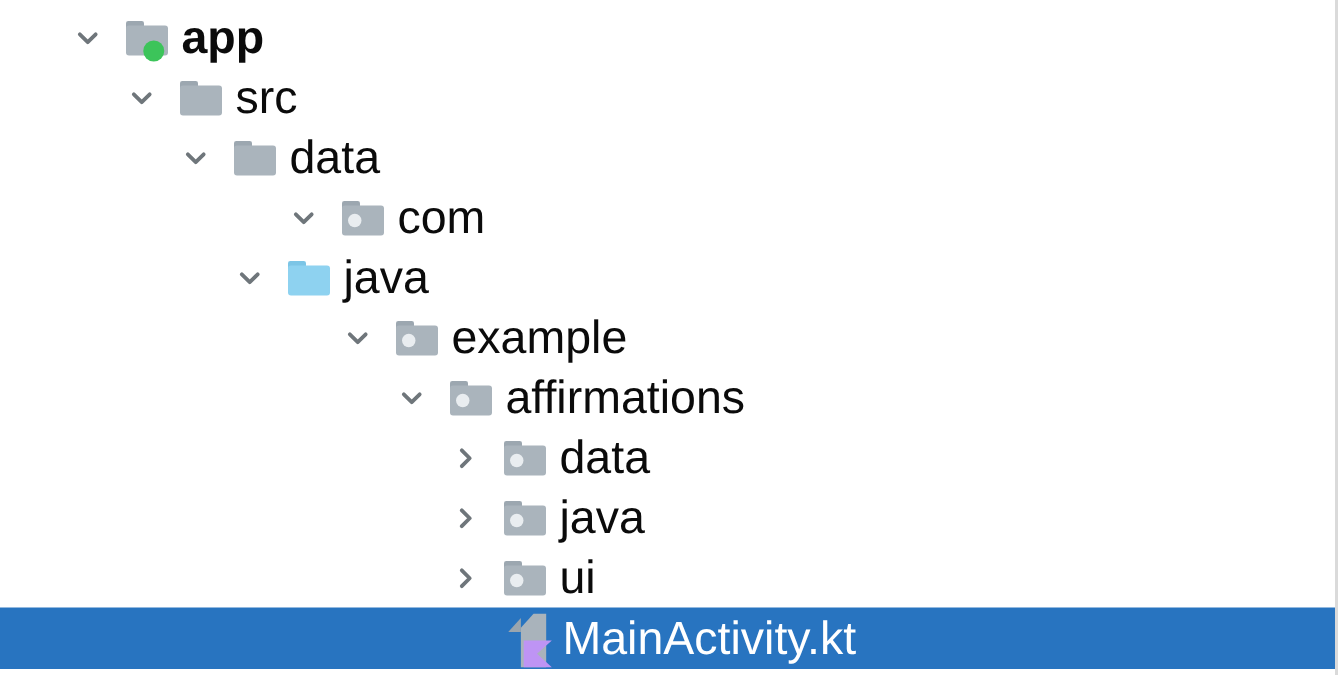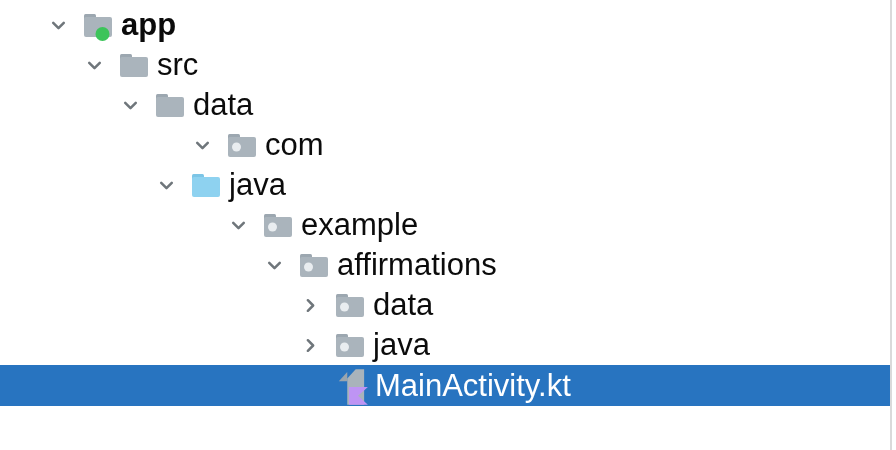--- a/index.html
+++ b/index.html
@@ -180,20 +180,35 @@
       <span class="ficon">
         <svg width="28" height="28" viewBox="0 0 28 28">
           <rect x="0" y="3" width="12" height="7" rx="1.5" fill="#9CA7B0"></rect>
           <rect x="0" y="6" width="28" height="20" rx="2" fill="#AAB4BC"></rect>
           <circle cx="8.5" cy="16" r="4.5" fill="#E9EDF0"></circle>
         </svg>
       </span>
       <span class="label">java</span>
     </div>
 
+    <div class="row lvl7">
+      <span class="chev">
+        <svg width="19" height="19" viewBox="0 0 18 18">
+            <path d="M6.5 4 L11.5 9 L6.5 14" fill="none" stroke="#6F767B" stroke-width="2.4" stroke-linecap="round" stroke-linejoin="round"></path>
+          </svg>
+      </span>
+      <span class="ficon">
+        <svg width="28" height="28" viewBox="0 0 28 28">
+          <rect x="0" y="3" width="12" height="7" rx="1.5" fill="#9CA7B0"></rect>
+          <rect x="0" y="6" width="28" height="20" rx="2" fill="#AAB4BC"></rect>
+          <circle cx="8.5" cy="16" r="4.5" fill="#E9EDF0"></circle>
+        </svg>
+      </span>
+      <span class="label">ui</span>
+    </div>
 
     <div class="row selected">
       <span class="file-icon">
         <svg width="30" height="38" viewBox="0 0 32 40" style="overflow:visible">
           <path d="M3 15 L12 15 L12 5 Z" fill="#9AA5AE"></path>
           <path d="M12 12 L21 2 L30 2 L30 40 L12 40 Z" fill="#A9B3BB"></path>
           <path d="M14 21 L34 21 L23.5 30.5 L34 40 L14 40 Z" fill="#BE94F4"></path>
         </svg>
       </span>
       <span class="label">MainActivity.kt</span>

